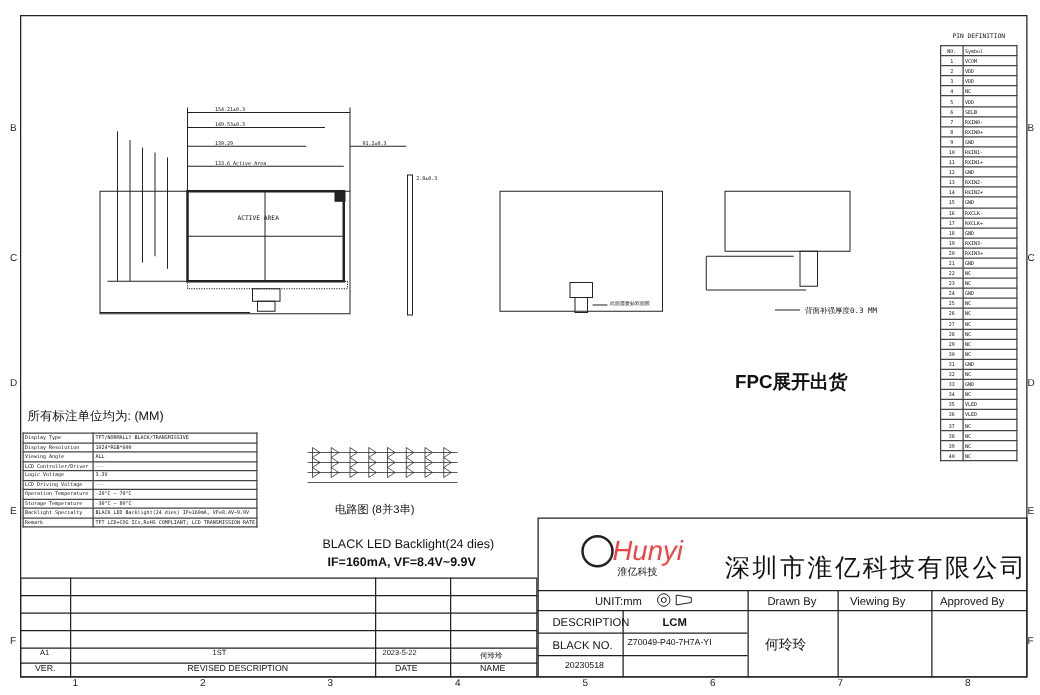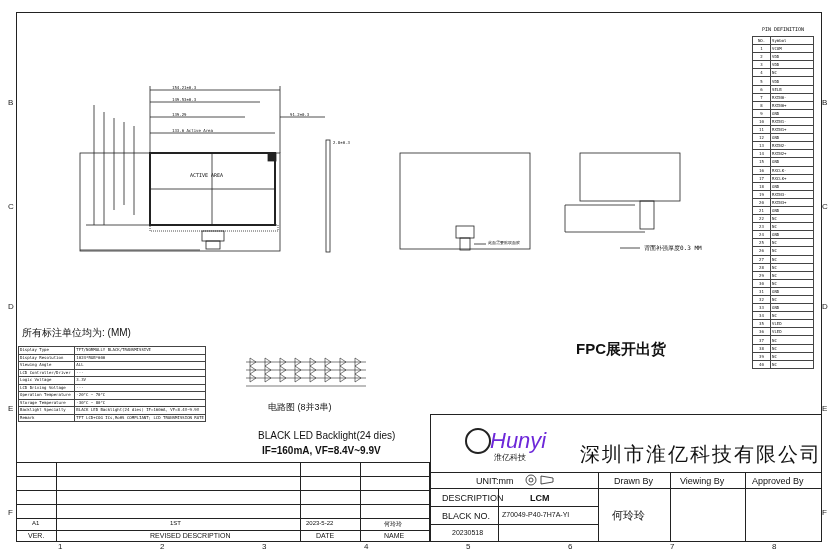--- a/index.html
+++ b/index.html
@@ -21,26 +21,26 @@
   .spec-table { position: absolute; left: 18px; top: 346px; width: 188px; border-collapse: collapse; font-size: 4px; font-family: "DejaVu Sans Mono", monospace; }
   .spec-table td { border: 0.6px solid #444; height: 7.4px; padding: 0 1px; line-height: 6.5px; white-space: nowrap; overflow: hidden; }
   .spec-table td.k { width: 60px; }
 
   
   .tb { position: absolute; border: 1px solid #222; }
   .tb-line-h { position: absolute; height: 1px; background: #222; }
   .tb-line-v { position: absolute; width: 1px; background: #222; }
   .tb-text { position: absolute; font-size: 9px; white-space: nowrap; }
 
-  .note-fpc { position: absolute; left: 576px; top: 296px; font-size: 15px; font-weight: bold; margin-top: 44px; }
+  .note-fpc { position: absolute; left: 588px; top: 296px; font-size: 15px; font-weight: bold; }
   .led-caption { position: absolute; left: 268px; top: 401px; font-size: 9px; }
   .led-spec1 { position: absolute; left: 258px; top: 430px; font-size: 10px; }
   .led-spec2 { position: absolute; left: 262px; top: 445px; font-size: 10px; font-weight: bold; }
   .company { position: absolute; left: 580px; top: 441px; font-size: 20px; letter-spacing: 2px; font-family: Liberation Mono, monospace; }
-  .logo-text { position: absolute; left: 490px; top: 428px; font-size: 22px; font-style: italic; color: #6d28d9; }
+  .logo-text { position: absolute; left: 490px; top: 428px; font-size: 22px; font-style: italic; color: #ef4444; }
   .logo-sub { position: absolute; left: 494px; top: 452px; font-size: 8px; }
   .dim { position: absolute; font-size: 4px; font-family: "DejaVu Sans Mono", monospace; white-space: nowrap; }
 </style>
 </head>
 <body>
 
 <div class="frame"></div>
 
 <div class="zone-letter" style="left:8px;top:98px">B</div>
 <div class="zone-letter" style="left:8px;top:202px">C</div>

